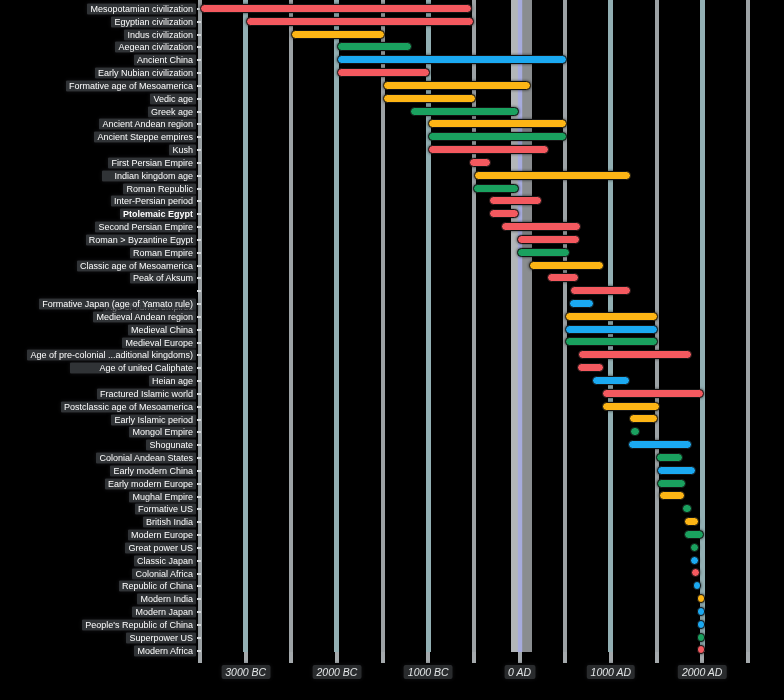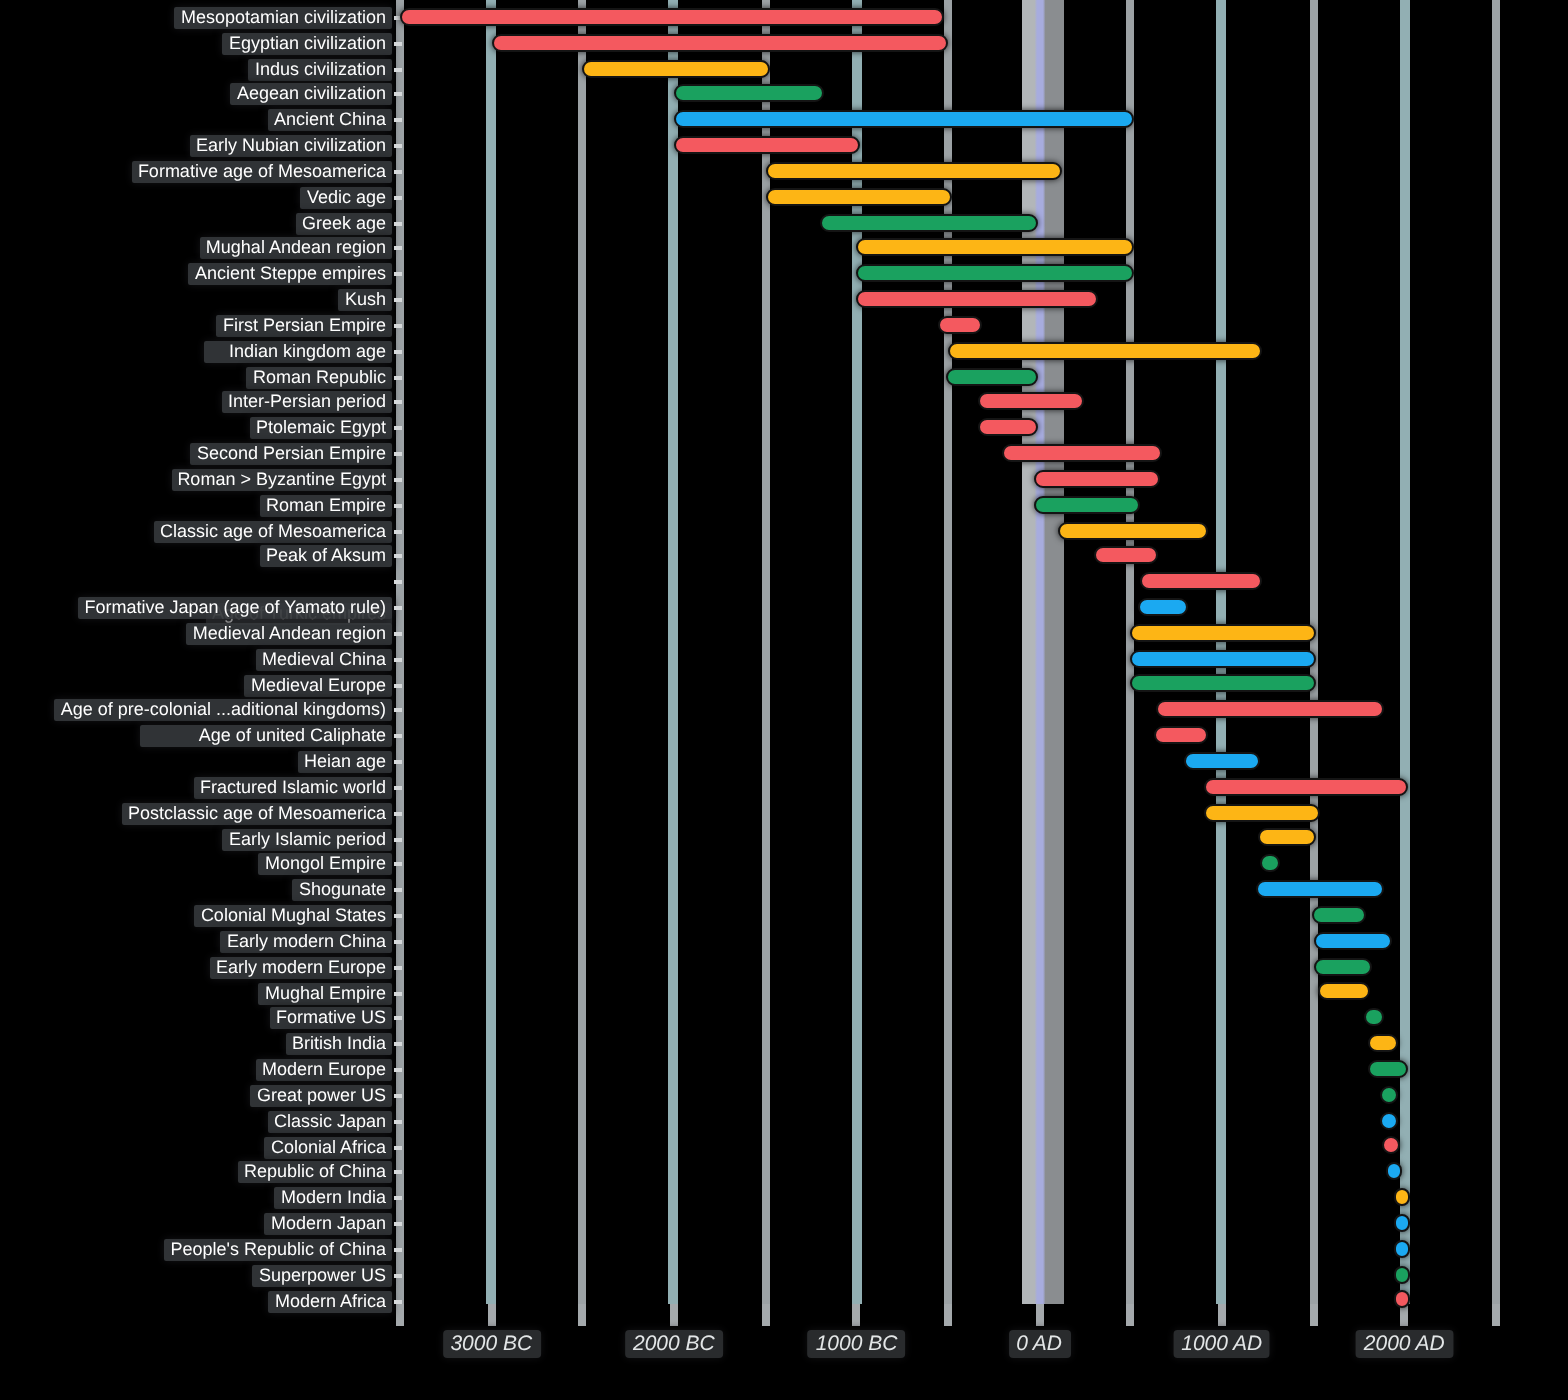--- a/index.html
+++ b/index.html
@@ -76,42 +76,42 @@
     <div class="bar" title="Early Nubian civilization" style="left: 336.95px; top: 68.05px; width: 91.3px; background: rgb(244, 89, 95);"></div>
     <div class="row-label" style="top: 85.98px; right: 588px;">Formative age of Mesoamerica</div>
     <div class="y-tick" style="left: 197px; top: 84.98px;"></div>
     <div class="bar" title="Formative age of Mesoamerica" style="left: 382.6px; top: 80.88px; width: 146.08px; background: rgb(253, 181, 21);"></div>
     <div class="row-label" style="top: 98.81px; right: 588px;">Vedic age</div>
     <div class="y-tick" style="left: 197px; top: 97.81px;"></div>
     <div class="bar" title="Vedic age" style="left: 382.6px; top: 93.71px; width: 91.3px; background: rgb(253, 181, 21);"></div>
     <div class="row-label" style="top: 111.64px; right: 588px;">Greek age</div>
     <div class="y-tick" style="left: 197px; top: 110.64px;"></div>
     <div class="bar" title="Greek age" style="left: 409.99px; top: 106.54px; width: 106.821px; background: rgb(26, 161, 95);"></div>
-    <div class="row-label" style="top: 124.47px; right: 588px;">Mughal Andean region</div>
+    <div class="row-label" style="top: 124.47px; right: 588px;">Ancient Andean region</div>
     <div class="y-tick" style="left: 197px; top: 123.47px;"></div>
     <div class="bar" title="Ancient Andean region" style="left: 428.25px; top: 119.37px; width: 136.95px; background: rgb(253, 181, 21);"></div>
     <div class="row-label" style="top: 137.3px; right: 588px;">Ancient Steppe empires</div>
     <div class="y-tick" style="left: 197px; top: 136.3px;"></div>
     <div class="bar" title="Ancient Steppe empires" style="left: 428.25px; top: 132.2px; width: 136.95px; background: rgb(26, 161, 95);"></div>
     <div class="row-label" style="top: 150.13px; right: 588px; margin-left: 12px;">Kush</div>
     <div class="y-tick" style="left: 197px; top: 149.13px;"></div>
     <div class="bar" title="Kush" style="left: 428.25px; top: 145.03px; width: 118.69px; background: rgb(244, 89, 95);"></div>
     <div class="row-label" style="top: 162.96px; right: 588px;">First Persian Empire</div>
     <div class="y-tick" style="left: 197px; top: 161.96px;"></div>
     <div class="bar" title="First Persian Empire" style="left: 469.335px; top: 157.86px; width: 20.086px; background: rgb(244, 89, 95);"></div>
     <div class="row-label" style="top: 175.79px; right: 588px; padding-left: 12px;">Indian kingdom age</div>
     <div class="y-tick" style="left: 197px; top: 174.79px;"></div>
     <div class="bar" title="Indian kingdom age" style="left: 473.9px; top: 170.69px; width: 155.21px; background: rgb(253, 181, 21);"></div>
     <div class="row-label" style="top: 188.62px; right: 588px;">Roman Republic</div>
     <div class="y-tick" style="left: 197px; top: 187.62px;"></div>
     <div class="bar" title="Roman Republic" style="left: 473.078px; top: 183.52px; width: 44.0066px; background: rgb(26, 161, 95);"></div>
     <div class="row-label" style="top: 201.45px; right: 588px;">Inter-Persian period</div>
     <div class="y-tick" style="left: 197px; top: 200.45px;"></div>
     <div class="bar" title="Inter-Persian period" style="left: 489.421px; top: 196.35px; width: 50.5802px; background: rgb(244, 89, 95);"></div>
-    <div class="row-label" style="top: 214.28px; right: 588px;">Ptolemaic Egypt</div>
+    <div class="row-label" style="top: 214.28px; right: 588px; font-weight: bold;">Ptolemaic Egypt</div>
     <div class="y-tick" style="left: 197px; top: 213.28px;"></div>
     <div class="bar" title="Ptolemaic Egypt" style="left: 489.421px; top: 209.18px; width: 27.39px; background: rgb(244, 89, 95);"></div>
     <div class="row-label" style="top: 227.11px; right: 588px;">Second Persian Empire</div>
     <div class="y-tick" style="left: 197px; top: 226.11px;"></div>
     <div class="bar" title="Second Persian Empire" style="left: 501.29px; top: 222.01px; width: 77.605px; background: rgb(244, 89, 95);"></div>
     <div class="row-label" style="top: 239.94px; right: 588px;">Roman &gt; Byzantine Egypt</div>
     <div class="y-tick" style="left: 197px; top: 238.94px;"></div>
     <div class="bar" title="Roman &gt; Byzantine Egypt" style="left: 516.811px; top: 234.84px; width: 61.2623px; background: rgb(244, 89, 95);"></div>
     <div class="row-label" style="top: 252.77px; right: 588px;">Roman Empire</div>
     <div class="y-tick" style="left: 197px; top: 251.77px;"></div>
@@ -154,21 +154,21 @@
     <div class="bar" title="Postclassic age of Mesoamerica" style="left: 601.72px; top: 401.63px; width: 56.606px; background: rgb(253, 181, 21);"></div>
     <div class="row-label" style="top: 419.56px; right: 588px;">Early Islamic period</div>
     <div class="y-tick" style="left: 197px; top: 418.56px;"></div>
     <div class="bar" title="Early Islamic period" style="left: 629.11px; top: 414.46px; width: 27.39px; background: rgb(253, 181, 21);"></div>
     <div class="row-label" style="top: 432.39px; right: 588px;">Mongol Empire</div>
     <div class="y-tick" style="left: 197px; top: 431.39px;"></div>
     <div class="bar" title="Mongol Empire" style="left: 629.658px; top: 427.29px; width: 8.0344px; background: rgb(26, 161, 95);"></div>
     <div class="row-label" style="top: 445.22px; right: 588px;">Shogunate</div>
     <div class="y-tick" style="left: 197px; top: 444.22px;"></div>
     <div class="bar" title="Shogunate" style="left: 627.74px; top: 440.12px; width: 62.3579px; background: rgb(27, 169, 241);"></div>
-    <div class="row-label" style="top: 458.05px; right: 588px;">Colonial Mughal States</div>
+    <div class="row-label" style="top: 458.05px; right: 588px;">Colonial Andean States</div>
     <div class="y-tick" style="left: 197px; top: 457.05px;"></div>
     <div class="bar" title="Colonial United States" style="left: 655.77px; top: 452.95px; width: 24.7423px; background: rgb(26, 161, 95);"></div>
     <div class="row-label" style="top: 470.88px; right: 588px;">Early modern China</div>
     <div class="y-tick" style="left: 197px; top: 469.88px;"></div>
     <div class="bar" title="Early modern China" style="left: 656.5px; top: 465.78px; width: 37.6156px; background: rgb(27, 169, 241);"></div>
     <div class="row-label" style="top: 483.71px; right: 588px;">Early modern Europe</div>
     <div class="y-tick" style="left: 197px; top: 482.71px;"></div>
     <div class="bar" title="Early modern Europe" style="left: 656.5px; top: 478.61px; width: 27.39px; background: rgb(26, 161, 95);"></div>
     <div class="row-label" style="top: 496.54px; right: 588px;">Mughal Empire</div>
     <div class="y-tick" style="left: 197px; top: 495.54px;"></div>

